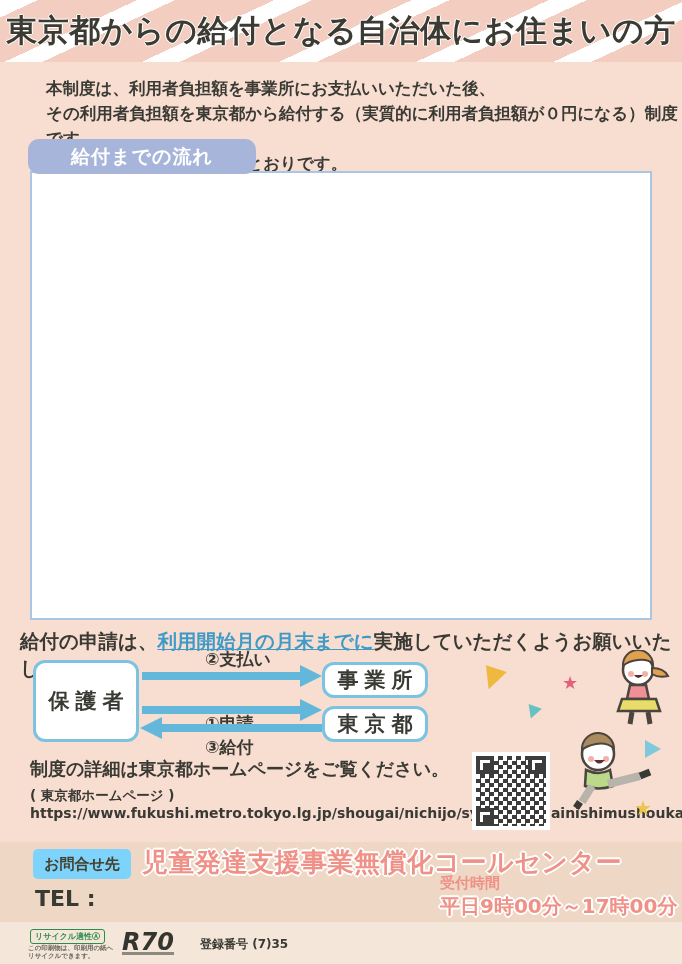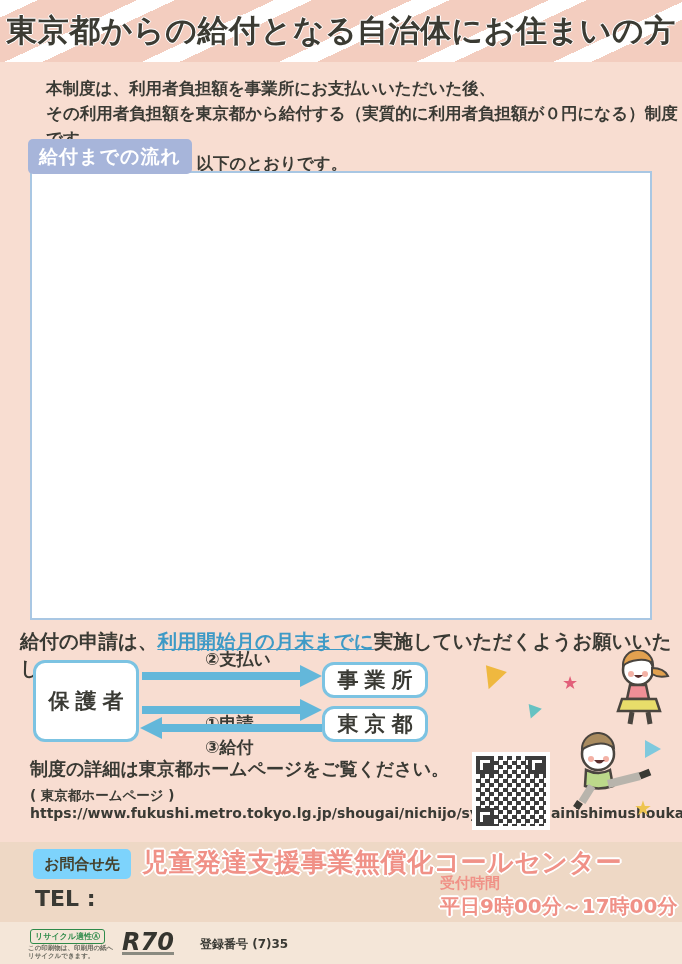--- a/index.html
+++ b/index.html
@@ -16,22 +16,22 @@
   }
   .page-title {
     position:absolute; top:10px; left:0; width:682px;
     text-align:center; font-size:31px; letter-spacing:0.5px; color:#3b3b33;
     text-shadow:-1px 0 #fff,1px 0 #fff,0 -1px #fff,0 1px #fff;
   }
   
   .intro { position:absolute; left:46px; top:76px; font-size:16.5px; line-height:25px; color:#3a3a34; }
   
   .flow-tab {
-    position:absolute; left:28px; top:139px; width:164px; height:35px;
-    background:#a7b5da; border-radius:5px; color:#fff; font-size:19px;
+    position:absolute; left:28px; top:139px; width:228px; height:35px;
+    background:#a7b5da; border-radius:11px; color:#fff; font-size:19px;
     display:flex; align-items:center; justify-content:center; z-index:2; letter-spacing:1px;
   }
   .flow-box {
     position:absolute; left:30px; top:171px; width:622px; height:449px;
     background:#fff; border:2px solid #a9c7e3; z-index:1;
   }
   .step-num {
     position:absolute; width:24px; height:24px; background:#8ea9d3; border-radius:3px;
     color:#fff; font-size:16px; display:flex; align-items:center; justify-content:center;
   }

